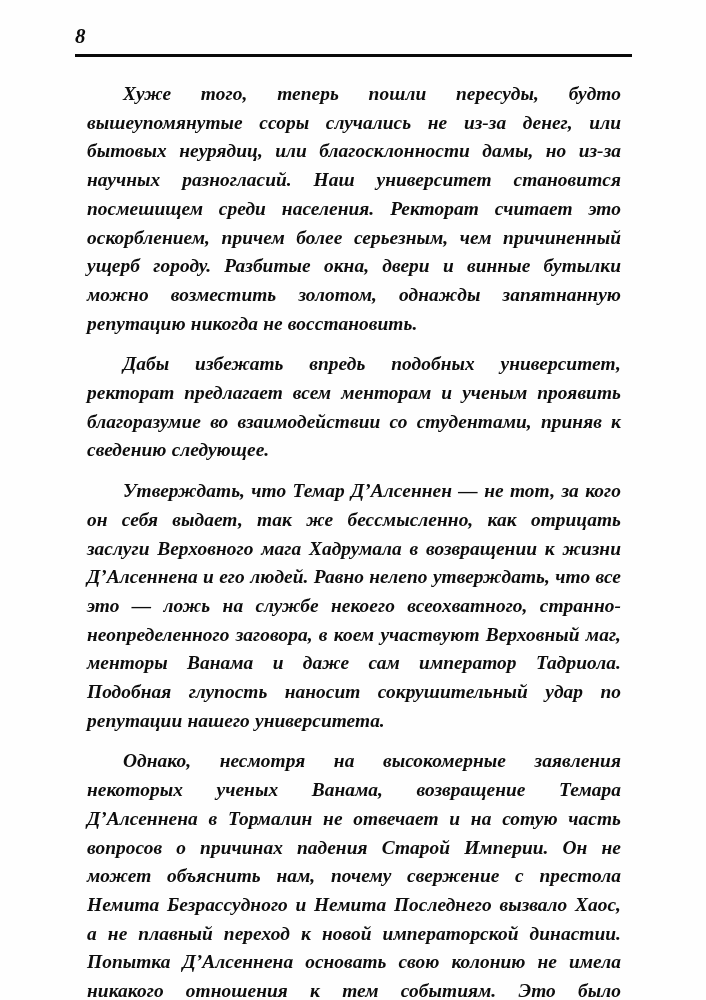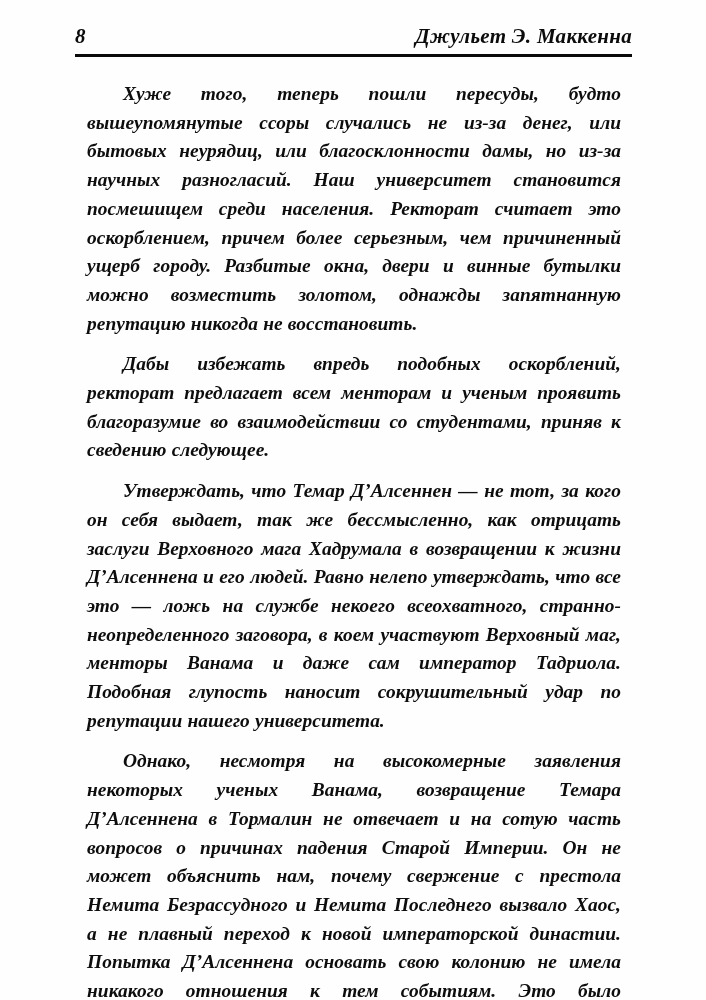--- a/index.html
+++ b/index.html
@@ -79,26 +79,25 @@
     hyphens: none;
   }
 </style>
 </head>
 <body>
 
 <div class="page">
 
   <div class="running-head">
     <div class="folio">8</div>
-    <div class="head-author">Джульет Э. Маккенна</div>
   </div>
 
   <div class="head-rule"></div>
 
   <div class="body-text">
     <p class="para">Хуже того, теперь пошли пересуды, будто вышеупомянутые ссоры случались не из-за денег, или бытовых неурядиц, или благосклонности дамы, но из-за научных разногласий. Наш университет становится посмешищем среди населения. Ректорат считает это оскорблением, причем более серьезным, чем причиненный ущерб городу. Разбитые окна, двери и винные бутылки можно возместить золотом, однажды запятнанную репутацию никогда не восстановить.</p>
-    <p class="para">Дабы избежать впредь подобных оскорблений, ректорат предлагает всем менторам и ученым проявить благоразумие во взаимодействии со студентами, приняв к сведению следующее.</p>
+    <p class="para">Дабы избежать впредь подобных университет, ректорат предлагает всем менторам и ученым проявить благоразумие во взаимодействии со студентами, приняв к сведению следующее.</p>
     <p class="para">Утверждать, что Темар Д’Алсеннен — не тот, за кого он себя выдает, так же бессмысленно, как отрицать заслуги Верховного мага Хадрумала в возвращении к жизни Д’Алсеннена и его людей. Равно нелепо утверждать, что все это — ложь на службе некоего всеохватного, странно-неопределенного заговора, в коем участвуют Верховный маг, менторы Ванама и даже сам император Тадриола. Подобная глупость наносит сокрушительный удар по репутации нашего университета.</p>
     <p class="para">Однако, несмотря на высокомерные заявления некоторых ученых Ванама, возвращение Темара Д’Алсеннена в Тормалин не отвечает и на сотую часть вопросов о причинах падения Старой Империи. Он не может объяснить нам, почему свержение с престола Немита Безрассудного и Немита Последнего вызвало Хаос, а не плавный переход к новой императорской династии. Попытка Д’Алсеннена основать свою колонию не имела никакого отношения к тем событиям. Это было незначительное предприятие по сравнению с другими, развернутыми в то время в Старой Империи, наиболее заметным из которых стало бесплодное покорение Гидесты. То, что эта колония не имела особой важности для Собрания Принцев, ясно отражено в анналах. Вместо того чтобы направлять ресурсы на помощь Д’Алсеннену, все Дома сосредоточили свои усилия на подавлении раскольнических мятежей в Каладрии и восстаний в Энсеймине.</p>
 
   </div>
 
 </div>
 
 </body></html>

